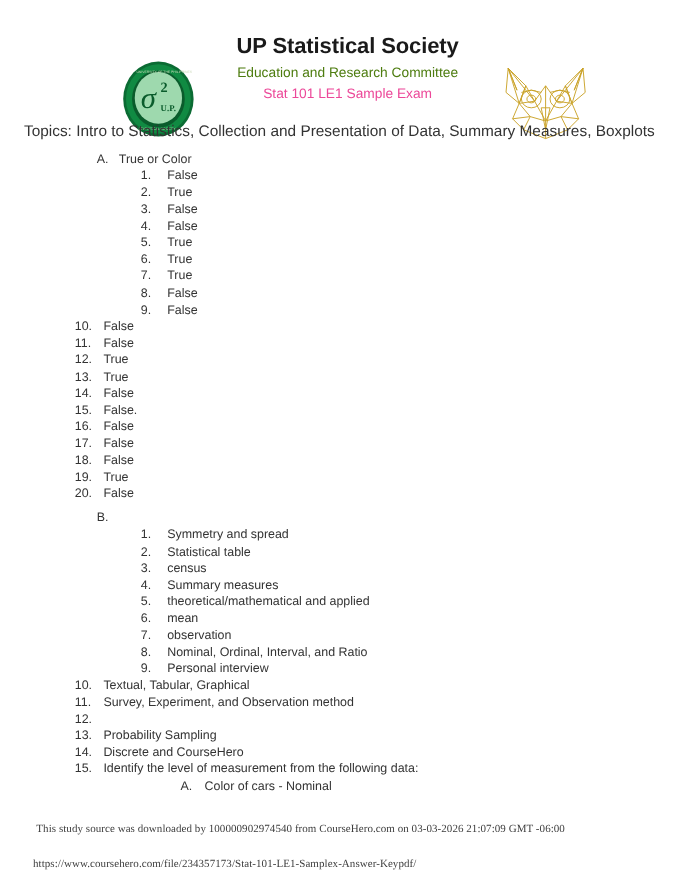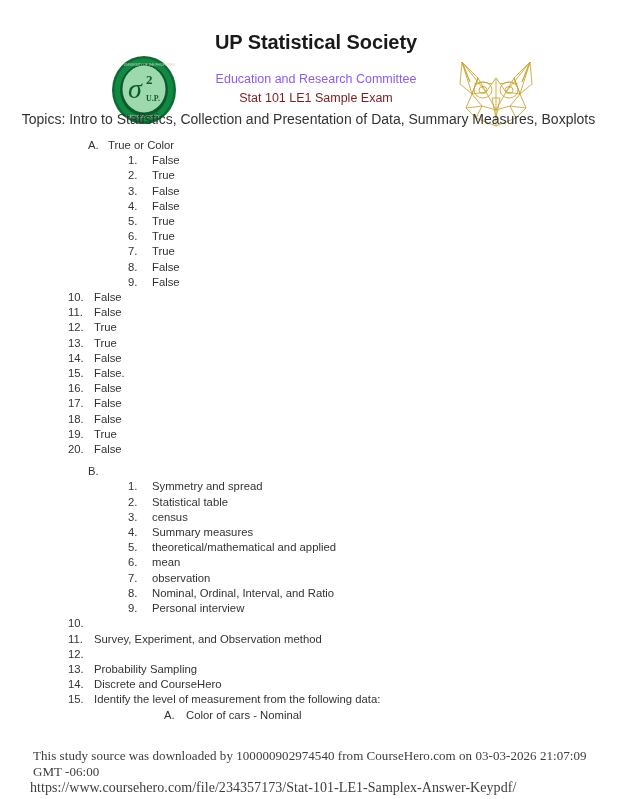--- a/index.html
+++ b/index.html
@@ -48,27 +48,27 @@
   }
   .org-title {
     font-size: 20px;
     font-weight: bold;
     color: #1a1a1a;
     letter-spacing: -0.1px;
     line-height: 20px;
   }
   .org-sub {
     font-size: 12.5px;
-    color: #8b5cf6;
+    color: #4d7c0f;
     line-height: 19px;
-    margin-top: 18px;
+    margin-top: 5px;
   }
   .org-sub2 {
     font-size: 12.5px;
-    color: #7f1d1d;
+    color: #ec4899;
     line-height: 19px;
   }
 
   
   .topics {
     position: absolute;
     left: 0;
     top: 111px;
     width: 617px;
     text-align: center;
@@ -126,30 +126,30 @@
   .gap-b {
     height: 7px;
   }
 
   
   .footer-note {
     position: absolute;
     left: 33px;
     top: 748px;
     font-family: "Liberation Serif", serif;
-    font-size: 13px;
+    font-size: 10px;
     color: #3d3d3d;
     letter-spacing: 0.05px;
   }
   .footer-url {
     position: absolute;
     left: 30px;
     top: 780px;
     font-family: "Liberation Serif", serif;
-    font-size: 14px;
+    font-size: 10px;
     color: #3d3d3d;
     letter-spacing: 0.05px;
   }
 </style>
 </head>
 <body>
 
 <div class="page">
 
   <div class="header">
@@ -334,20 +334,21 @@
     <div class="answer-row">
         <span class="num">8.</span>
         <span>Nominal, Ordinal, Interval, and Ratio</span>
       </div>
     <div class="answer-row">
         <span class="num">9.</span>
         <span>Personal interview</span>
       </div>
     <div class="answer-row wide">
         <span class="num">10.</span>
+        <span>Textual, Tabular, Graphical</span>
       </div>
     <div class="answer-row wide">
         <span class="num">11.</span>
         <span>Survey, Experiment, and Observation method</span>
       </div>
     <div class="answer-row wide">
         <span class="num">12.</span>
       </div>
     <div class="answer-row wide">
         <span class="num">13.</span>

